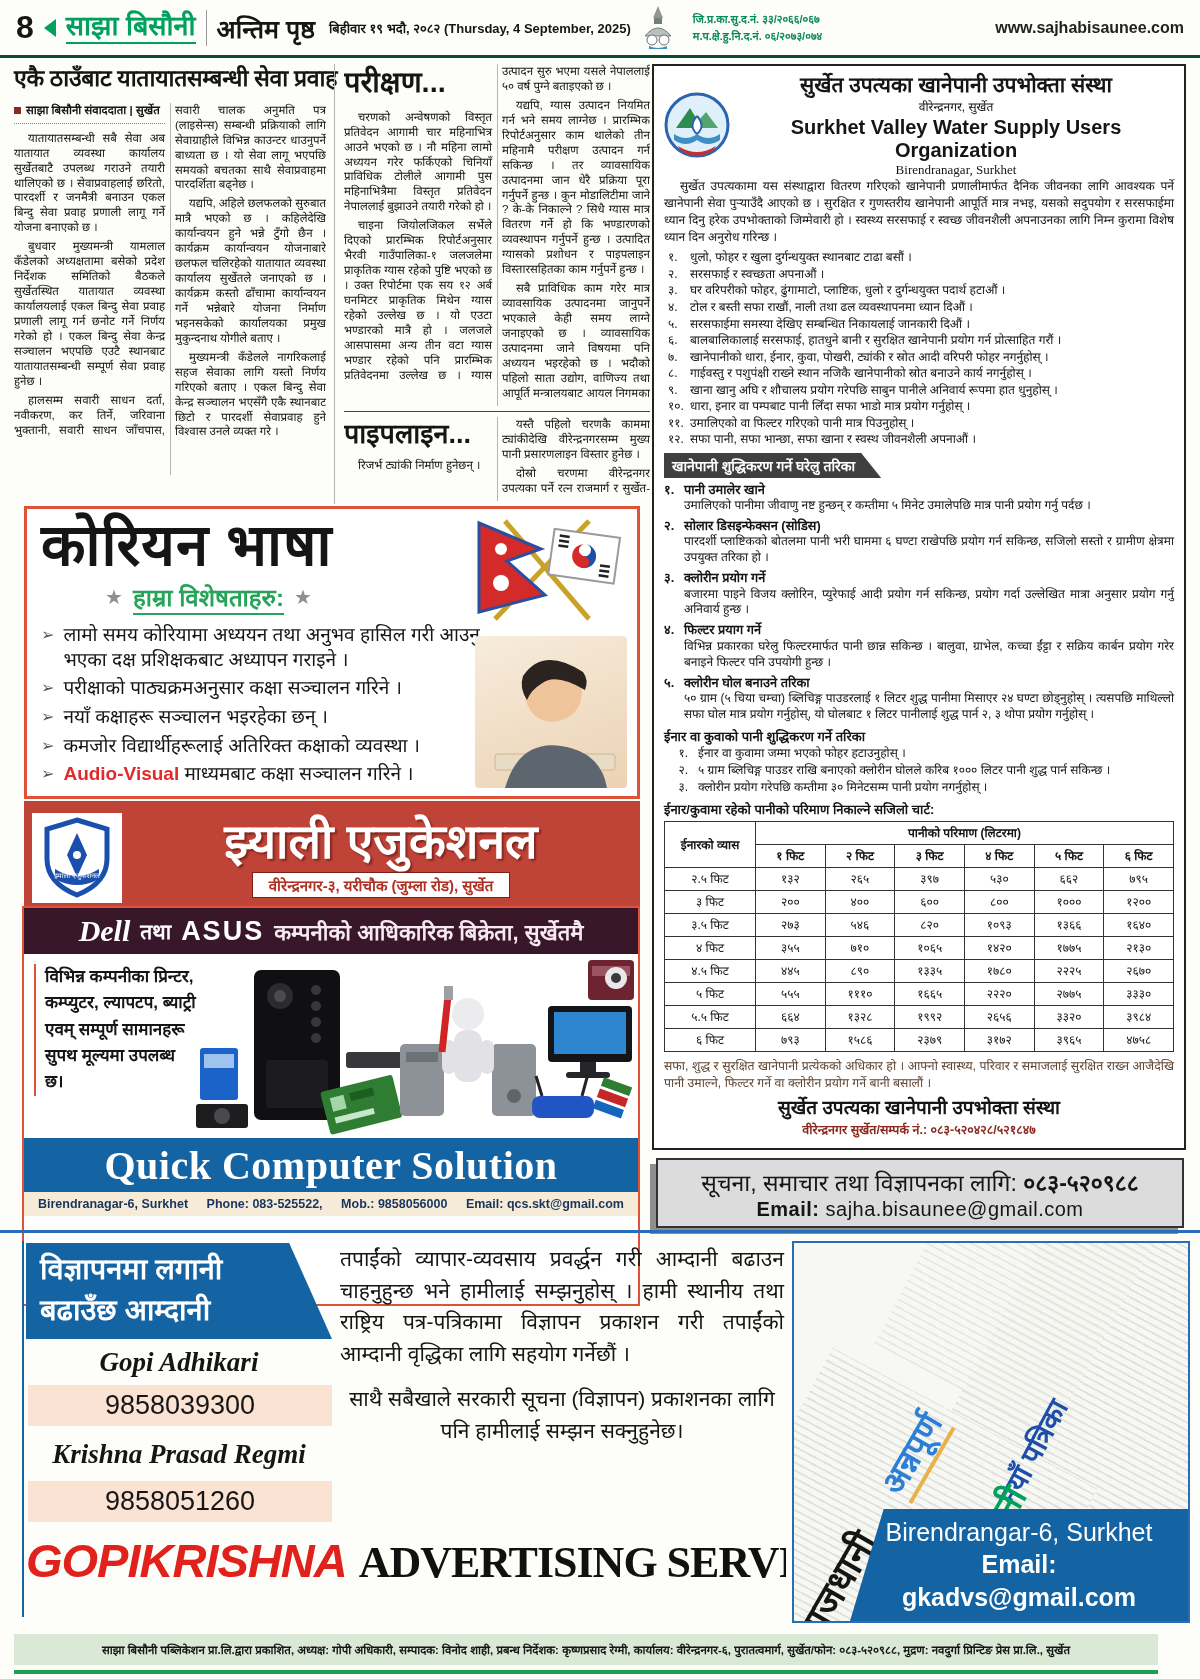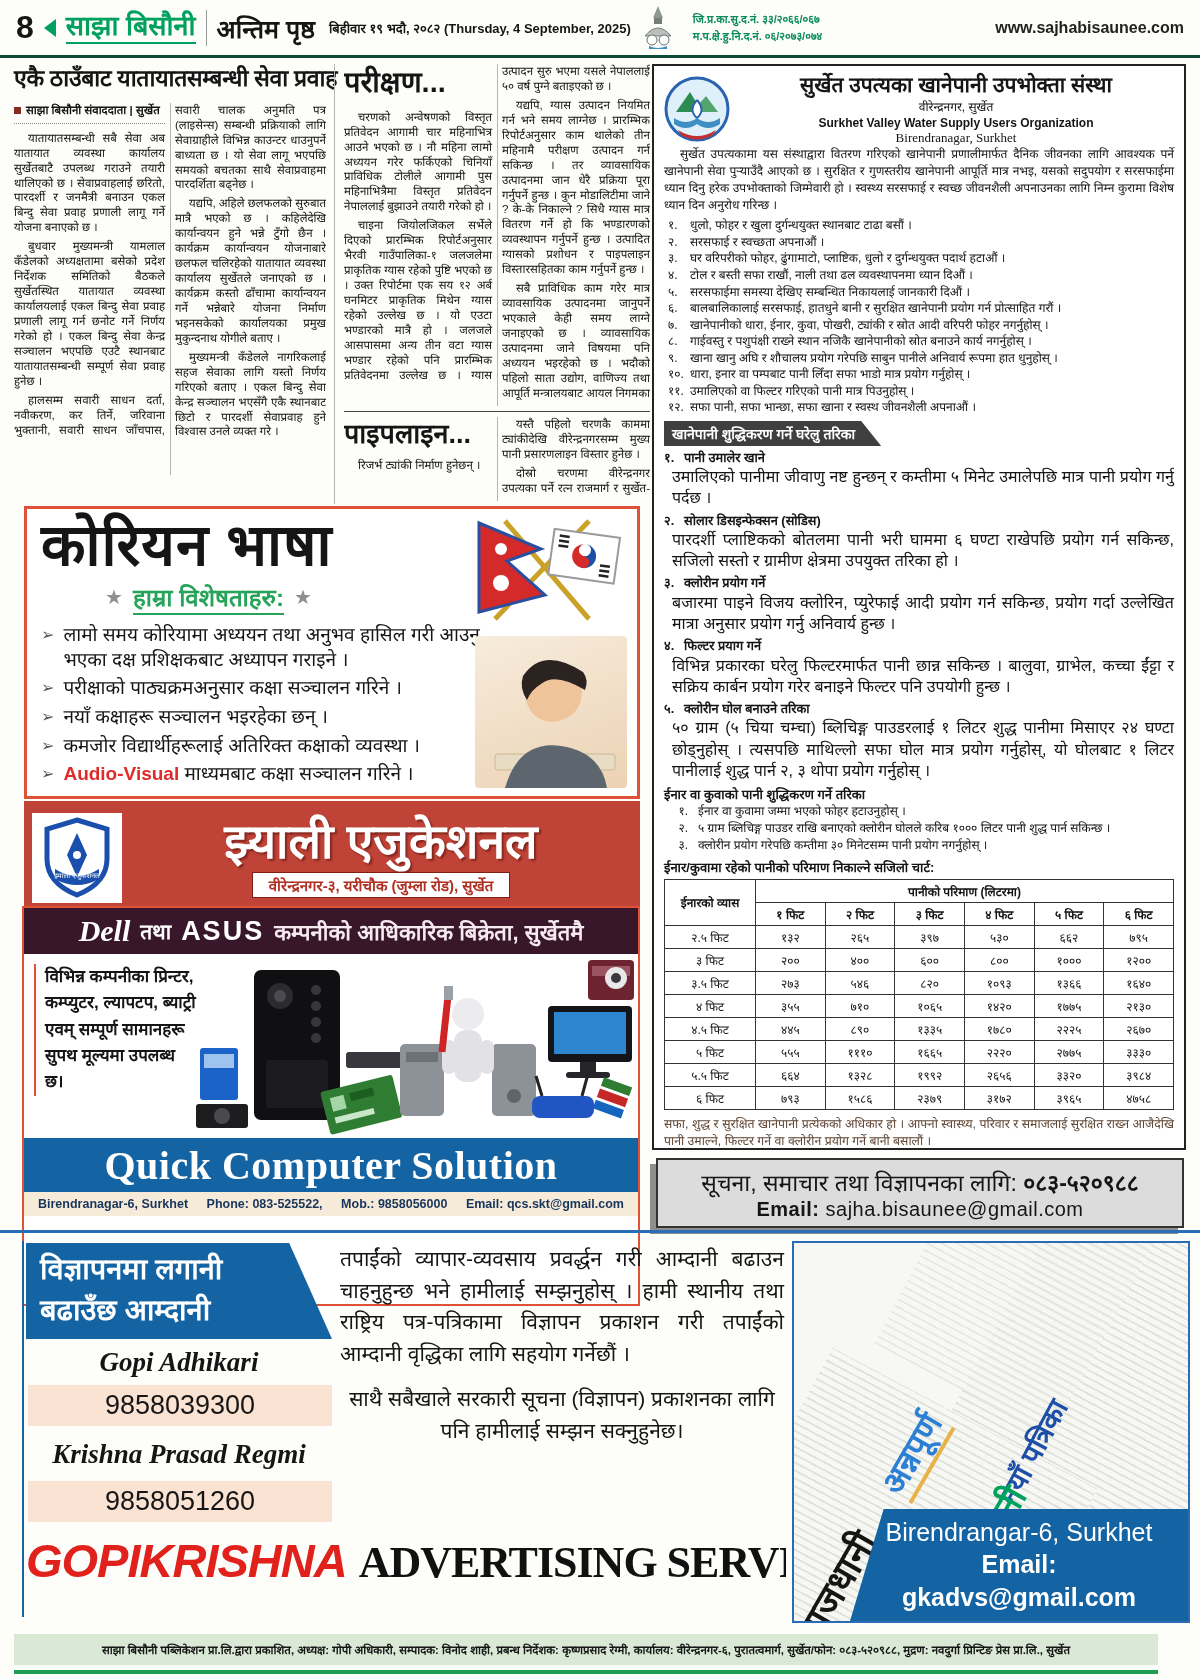--- a/index.html
+++ b/index.html
@@ -77,33 +77,33 @@
              padding:0 14px;font-size:12.5px;font-weight:700;color:#17355c;}
 
   
   #water-box{position:absolute;left:652px;top:64px;width:534px;height:1086px;box-sizing:border-box;
              border:2px solid #222;background:#fff;padding:6px 10px;overflow:hidden;}
   .w-header{display:flex;align-items:center;gap:8px;text-align:center;}
   .w-logo{flex:none;}
   .w-ht{flex:1;}
   .w-np{font-size:21px;font-weight:900;line-height:1.2;}
   .w-loc{font-size:12px;margin:1px 0;}
-  .w-en{font-size:12px;font-weight:800;}
+  .w-en{font-size:20px;font-weight:800;}
   .w-loc-en{font-size:13px;font-family:"Liberation Serif",serif;}
   .w-banner{background:#474747;color:#fff;font-weight:700;font-size:15.5px;text-align:center;padding:4px 0;margin:5px 0;}
   .w-intro{margin:0 0 3px;font-size:12px;line-height:1.42;text-align:justify;text-indent:16px;}
   .num-row{display:flex;font-size:12px;line-height:1.38;}
   .num{width:26px;flex:none;padding-left:4px;box-sizing:border-box;}
   .txt{flex:1;}
   .w-sec-banner{background:#3f3f3f;color:#fff;font-weight:700;font-size:14px;padding:3px 26px 3px 8px;
                 margin:5px 0 3px;display:inline-block;clip-path:polygon(0 0,calc(100% - 20px) 0,100% 100%,0 100%);}
   .method{margin-bottom:3px;}
   .m-title{display:flex;font-weight:700;font-size:12.8px;line-height:1.35;}
   .m-num{width:20px;flex:none;}
-  .m-desc{font-size:16px;line-height:1.33;margin-left:8px;text-align:justify;}
+  .m-desc{font-size:12px;line-height:1.33;margin-left:20px;text-align:justify;}
   .w-well-h{font-weight:700;font-size:13px;margin-top:4px;}
   .well-row{display:flex;font-size:12px;line-height:1.42;}
   .well-num{width:34px;flex:none;text-align:right;padding-right:10px;box-sizing:border-box;}
   .w-chart-label{font-weight:700;font-size:13px;margin:4px 0 3px;}
   .wtab{width:100%;border-collapse:collapse;text-align:center;font-size:12px;}
   .wtab th,.wtab td{border:1.5px solid #333;padding:2.5px 2px;}
   .wtab th{font-weight:700;}
   .corner{width:86px;}
   .w-note{margin:6px 0 2px;font-size:12.3px;color:#5f4634;line-height:1.38;text-align:justify;}
   .w-org{font-size:19px;font-weight:900;text-align:center;margin-top:2px;}

